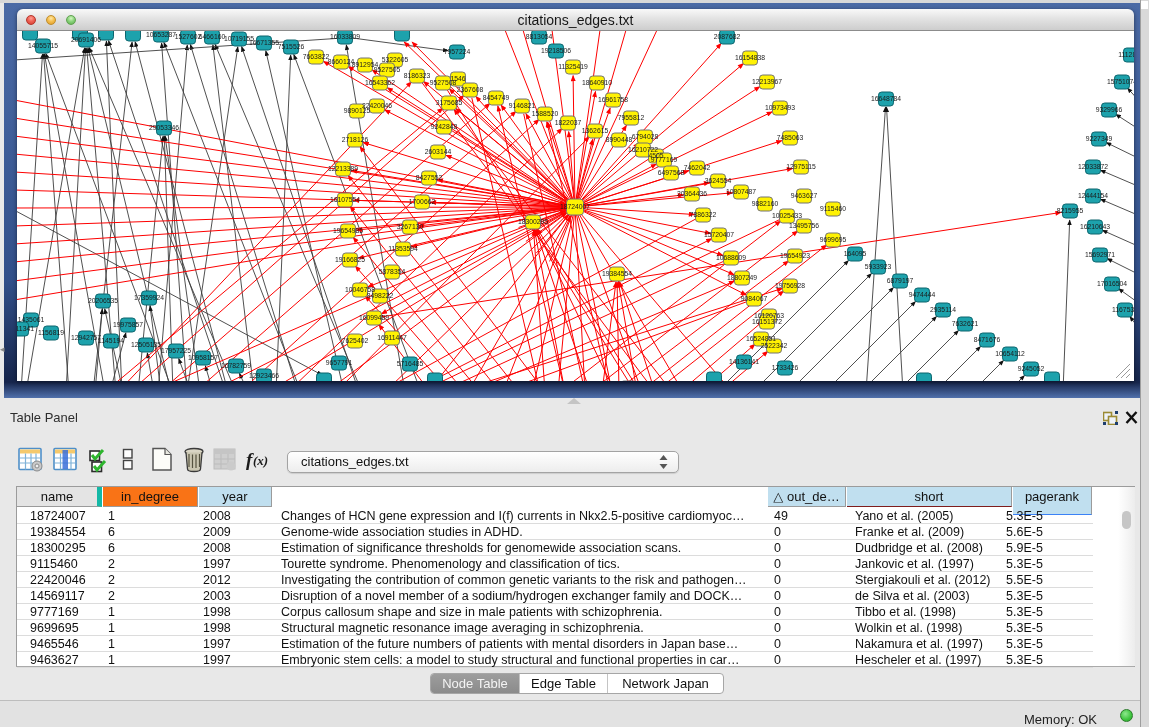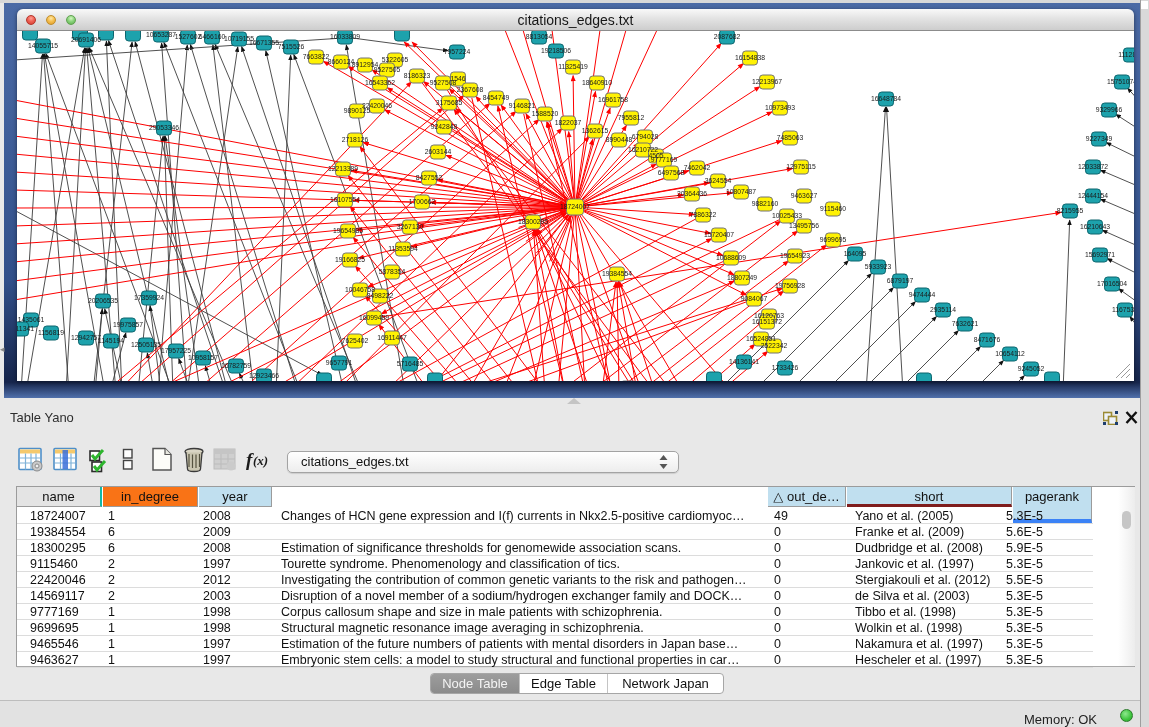--- a/index.html
+++ b/index.html
@@ -502,21 +502,21 @@
             <line x1="12" y1="15" x2="16" y2="11"></line>
           </g>
     </svg>
   </div>
 </div>
 
 <div class="abs" style="left:567px;top:398px;width:0;height:0;border-left:7px solid transparent;border-right:7px solid transparent;border-bottom:6px solid #c4c4c4;z-index:6"></div>
 <div class="abs" style="left:0px;top:344px;font-size:9px;color:#8a8a8a;z-index:6;font-family:'Liberation Sans',sans-serif">◂</div>
 
 <div class="abs" style="left:0;top:398px;width:1149px;height:329px;background:#e8e8e8">
-  <div class="abs" style="left:10px;top:12px;font-size:13px;color:#2e2e2e">Table Yano</div>
+  <div class="abs" style="left:10px;top:12px;font-size:13px;color:#2e2e2e">Table Panel</div>
 
   <svg class="abs" width="15" height="14" style="left:1103px;top:13px" xmlns="http://www.w3.org/2000/svg">
     <rect x="0.5" y="1.5" width="8" height="8" fill="#eef3fa" stroke="#9b8b33" stroke-width="1.6"></rect>
     <rect x="5.5" y="5.5" width="8" height="8" fill="#eef3fa" stroke="#9b8b33" stroke-width="1.6"></rect>
     <rect x="12" y="0" width="3" height="3" fill="#1c3d6e"></rect>
         <rect x="0" y="11" width="3" height="3" fill="#1c3d6e"></rect>
         <rect x="12" y="11" width="3" height="3" fill="#1c3d6e"></rect>
   </svg>
 
   <svg class="abs" width="13" height="13" style="left:1125px;top:13px" xmlns="http://www.w3.org/2000/svg">
@@ -579,41 +579,42 @@
   <div class="abs" style="left:287px;top:53px;width:392px;height:22px;border:1px solid #a3a3a3;border-radius:5px;background:linear-gradient(180deg,#ffffff,#ededed);box-shadow:0 1px 1px rgba(0,0,0,.12)">
     <div style="font-size:13px;line-height:20px;color:#111;padding-left:13px">citations_edges.txt</div>
     <svg class="abs" width="9" height="14" style="right:10px;top:3px" xmlns="http://www.w3.org/2000/svg">
       <path d="M4.5 0 L8.5 5 L0.5 5 z" fill="#555"></path>
           <path d="M4.5 14 L8.5 9 L0.5 9 z" fill="#555"></path>
     </svg>
   </div>
 
   <div class="abs" style="left:16px;top:88px;width:1119px;height:181px;background:#fff;border:1px solid #9b9b9b;border-bottom:1px solid #aaa">
     <div class="abs" style="left:0;top:0;width:1097px;height:21px;font-size:13px;color:#111">
-          <div style="position:absolute;left:0px;top:0;width:85px;height:20px;line-height:20px;background:#e4e4e4;border-right:2px solid #14b8a6;border-bottom:1px solid #9b9b9b;text-align:center">name</div>
+          <div style="position:absolute;left:0px;top:0;width:85px;height:20px;line-height:20px;background:#e4e4e4;border-right:5px solid #14b8a6;border-bottom:1px solid #9b9b9b;text-align:center">name</div>
           <div style="position:absolute;left:86px;top:0;width:95px;height:20px;line-height:20px;background:#f97316;border-right:1px solid #9b9b9b;border-bottom:1px solid #9b9b9b;text-align:center">in_degree</div>
           <div style="position:absolute;left:182px;top:0;width:73px;height:20px;line-height:20px;background:#c0dfef;border-right:1px solid #9b9b9b;border-bottom:1px solid #9b9b9b;text-align:center">year</div>
           <div style="position:absolute;left:751px;top:0;width:78px;height:20px;line-height:20px;background:#c0dfef;border-right:1px solid #9b9b9b;border-bottom:1px solid #9b9b9b;text-align:center">△ out_de…</div>
-          <div style="position:absolute;left:830px;top:0;width:165px;height:20px;line-height:20px;background:#c0dfef;border-right:1px solid #9b9b9b;border-bottom:3px solid #7f1d1d;text-align:center">short</div>
-          <div style="position:absolute;left:996px;top:0;width:79px;height:36px;line-height:20px;background:#c0dfef;border-right:1px solid #9b9b9b;border-bottom:4px solid #3b82f6;text-align:center">pagerank</div>
+          <div style="position:absolute;left:830px;top:0;width:165px;height:20px;line-height:20px;background:#c0dfef;border-right:1px solid #9b9b9b;border-bottom:1px solid #7f1d1d;text-align:center">short</div>
+          <div style="position:absolute;left:996px;top:0;width:79px;height:28px;line-height:20px;background:#c0dfef;border-right:1px solid #9b9b9b;border-bottom:1px solid #3b82f6;text-align:center">pagerank</div>
         </div>
     <div class="abs" style="left:0;top:21px;width:1097px;height:160px;font-size:12.5px;color:#111">
 <div style="position:absolute;left:0;top:0px;width:1076px;height:16px;border-bottom:1px solid #dcdcdc">
             <div style="position:absolute;left:13px;top:0;width:86px;height:16px;line-height:16px;overflow:hidden;white-space:nowrap">18724007</div>
             <div style="position:absolute;left:91px;top:0;width:96px;height:16px;line-height:16px;overflow:hidden;white-space:nowrap">1</div>
             <div style="position:absolute;left:186px;top:0;width:74px;height:16px;line-height:16px;overflow:hidden;white-space:nowrap">2008</div>
             <div style="position:absolute;left:264px;top:0;width:495px;height:16px;line-height:16px;overflow:hidden;white-space:nowrap">Changes of HCN gene expression and I(f) currents in Nkx2.5-positive cardiomyoc…</div>
             <div style="position:absolute;left:757px;top:0;width:79px;height:16px;line-height:16px;overflow:hidden;white-space:nowrap">49</div>
             <div style="position:absolute;left:838px;top:0;width:166px;height:16px;line-height:16px;overflow:hidden;white-space:nowrap">Yano et al. (2005)</div>
             <div style="position:absolute;left:989px;top:0;width:80px;height:16px;line-height:16px;overflow:hidden;white-space:nowrap">5.3E-5</div>
           </div>
 <div style="position:absolute;left:0;top:16px;width:1076px;height:16px;border-bottom:1px solid #dcdcdc">
             <div style="position:absolute;left:13px;top:0;width:86px;height:16px;line-height:16px;overflow:hidden;white-space:nowrap">19384554</div>
             <div style="position:absolute;left:91px;top:0;width:96px;height:16px;line-height:16px;overflow:hidden;white-space:nowrap">6</div>
             <div style="position:absolute;left:186px;top:0;width:74px;height:16px;line-height:16px;overflow:hidden;white-space:nowrap">2009</div>
+            <div style="position:absolute;left:264px;top:0;width:495px;height:16px;line-height:16px;overflow:hidden;white-space:nowrap">Genome-wide association studies in ADHD.</div>
             <div style="position:absolute;left:757px;top:0;width:79px;height:16px;line-height:16px;overflow:hidden;white-space:nowrap">0</div>
             <div style="position:absolute;left:838px;top:0;width:166px;height:16px;line-height:16px;overflow:hidden;white-space:nowrap">Franke et al. (2009)</div>
             <div style="position:absolute;left:989px;top:0;width:80px;height:16px;line-height:16px;overflow:hidden;white-space:nowrap">5.6E-5</div>
           </div>
 <div style="position:absolute;left:0;top:32px;width:1076px;height:16px;border-bottom:1px solid #dcdcdc">
             <div style="position:absolute;left:13px;top:0;width:86px;height:16px;line-height:16px;overflow:hidden;white-space:nowrap">18300295</div>
             <div style="position:absolute;left:91px;top:0;width:96px;height:16px;line-height:16px;overflow:hidden;white-space:nowrap">6</div>
             <div style="position:absolute;left:186px;top:0;width:74px;height:16px;line-height:16px;overflow:hidden;white-space:nowrap">2008</div>
             <div style="position:absolute;left:264px;top:0;width:495px;height:16px;line-height:16px;overflow:hidden;white-space:nowrap">Estimation of significance thresholds for genomewide association scans.</div>
             <div style="position:absolute;left:757px;top:0;width:79px;height:16px;line-height:16px;overflow:hidden;white-space:nowrap">0</div>

